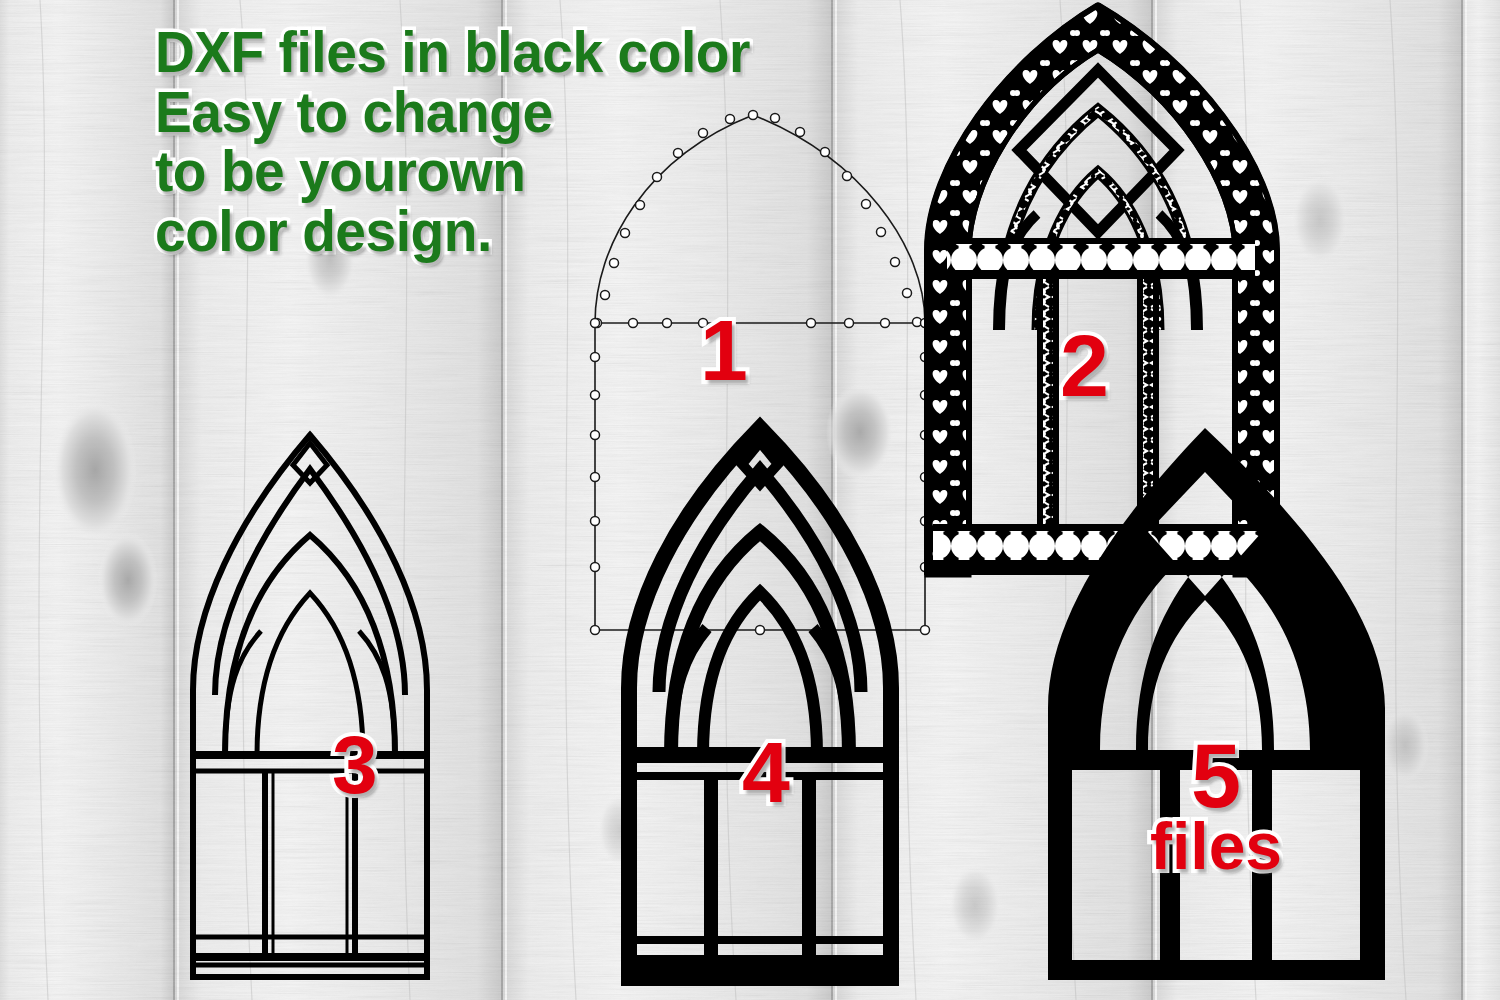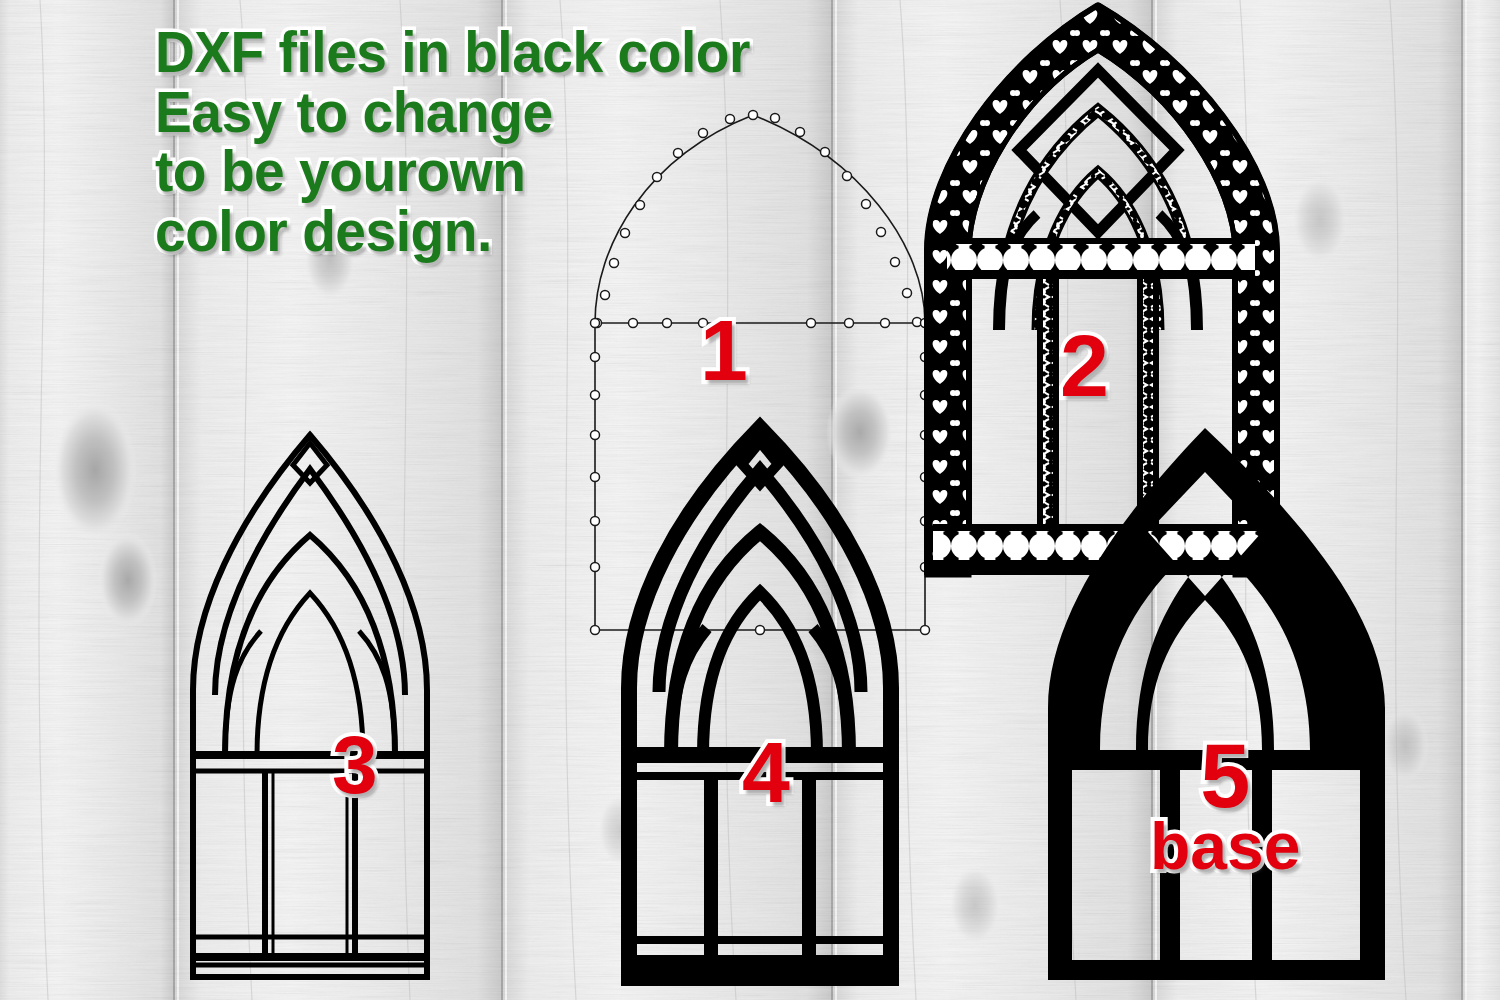--- a/index.html
+++ b/index.html
@@ -385,16 +385,16 @@
   <div class="lbl lbl-3">
     <span>3</span>
   </div>
 
   <div class="lbl lbl-4">
     <span>4</span>
   </div>
 
   <div class="lbl lbl-5">
     <span>5</span>
-    <span class="sub">base</span>
+    <span class="sub">files</span>
   </div>
 
 </div>
 
 </body></html>

